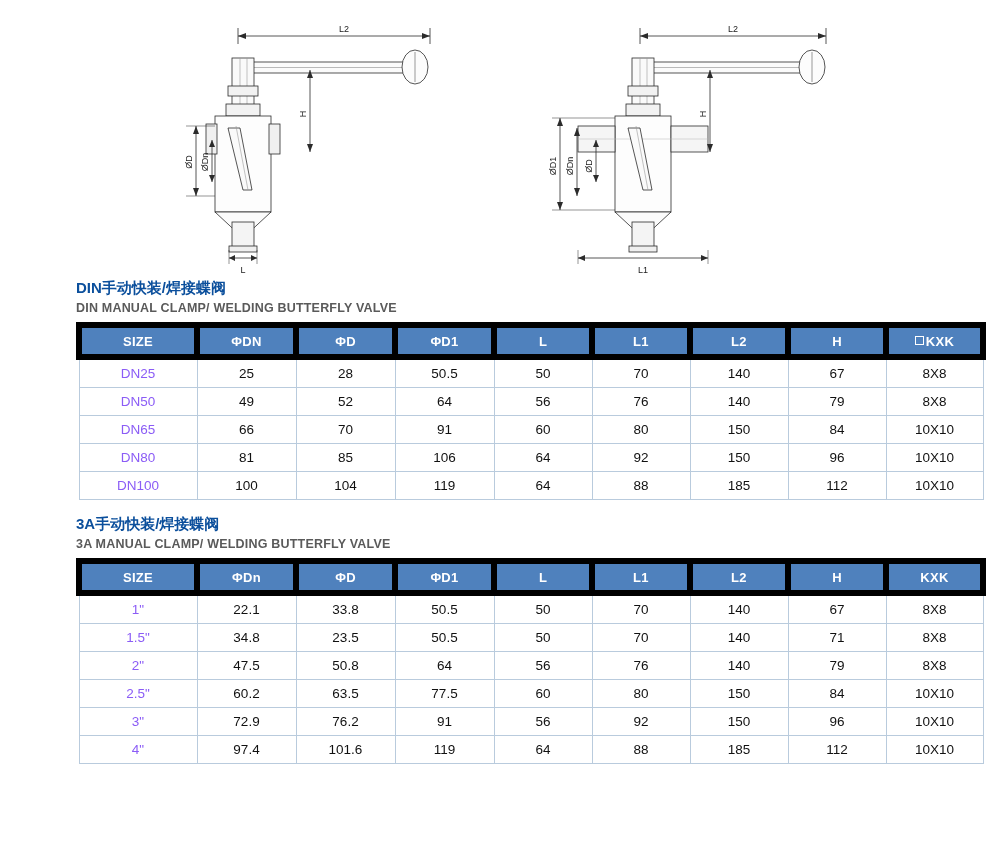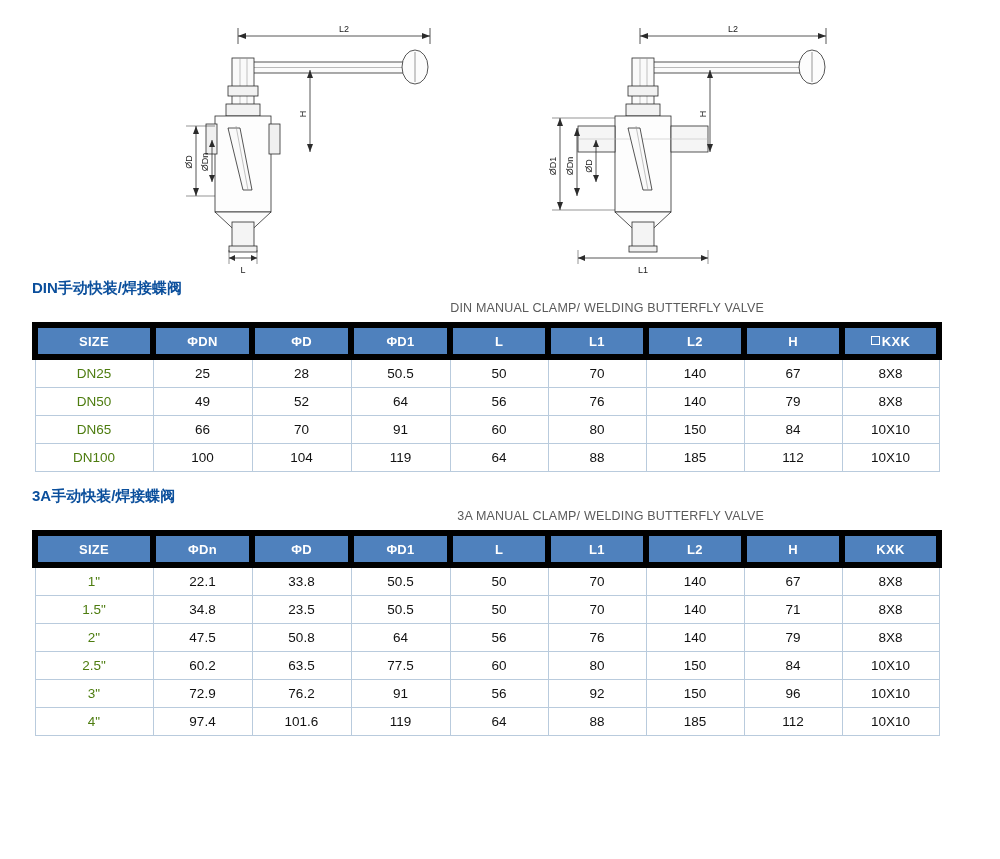--- a/index.html
+++ b/index.html
@@ -31,37 +31,37 @@
   .drawing-svg {
     position: absolute;
     top: 0;
     left: 0;
   }
 
   
   .section {
     padding: 0 32px;
     box-sizing: border-box;
+    margin-left: 44px;
   }
   .title-cn {
     font-size: 15px;
     font-weight: bold;
     color: #0b4f9c;
     letter-spacing: 0px;
     margin: 0;
     line-height: 20px;
   }
   .title-en {
     font-size: 12.5px;
-    font-weight: normal;
+    font-weight: bold;
     color: #5a5a5a;
     margin: 2px 0 6px 0;
     line-height: 16px;
     letter-spacing: 0.2px;
-    text-align: right;
   }
 
   
   table.spec {
     border-collapse: collapse;
     width: 904px;
     table-layout: fixed;
     font-size: 13px;
   }
   table.spec th, table.spec td {
@@ -79,21 +79,21 @@
     height: 26px;
     border: 6px solid #000000;
     letter-spacing: 0.3px;
   }
   table.spec tbody td {
     background: #ffffff;
     color: #111111;
     font-size: 13.5px;
   }
   table.spec tbody td.size-cell {
-    color: #4d7c0f;
+    color: #8b5cf6;
     font-size: 13.5px;
   }
   table.spec tbody tr td {
     border-left: 1px solid #b9cbdd;
     border-right: 1px solid #b9cbdd;
     border-top: 1px solid #b9cbdd;
     border-bottom: 1px solid #b9cbdd;
   }
   .tbl-wrap { margin-bottom: 14px; }
   .tbl-wrap.second { margin-bottom: 0; }
@@ -304,20 +304,31 @@
             <td>66</td>
             <td>70</td>
             <td>91</td>
             <td>60</td>
             <td>80</td>
             <td>150</td>
             <td>84</td>
             <td>10X10</td>
           </tr>
           <tr>
+            <td class="size-cell">DN80</td>
+            <td>81</td>
+            <td>85</td>
+            <td>106</td>
+            <td>64</td>
+            <td>92</td>
+            <td>150</td>
+            <td>96</td>
+            <td>10X10</td>
+          </tr>
+          <tr>
             <td class="size-cell">DN100</td>
             <td>100</td>
             <td>104</td>
             <td>119</td>
             <td>64</td>
             <td>88</td>
             <td>185</td>
             <td>112</td>
             <td>10X10</td>
           </tr>

